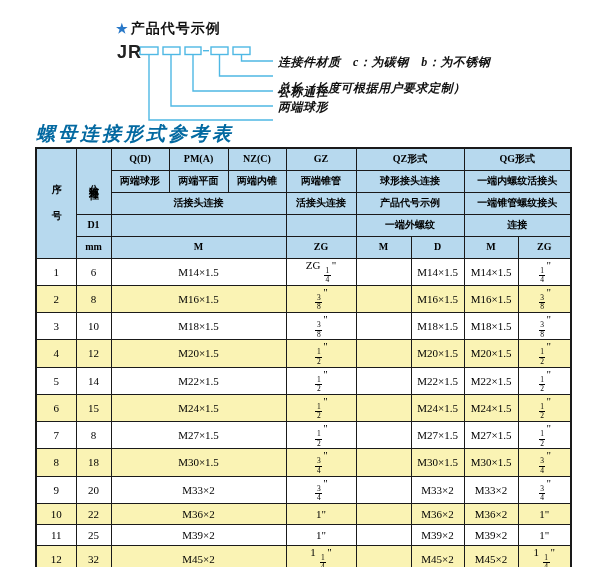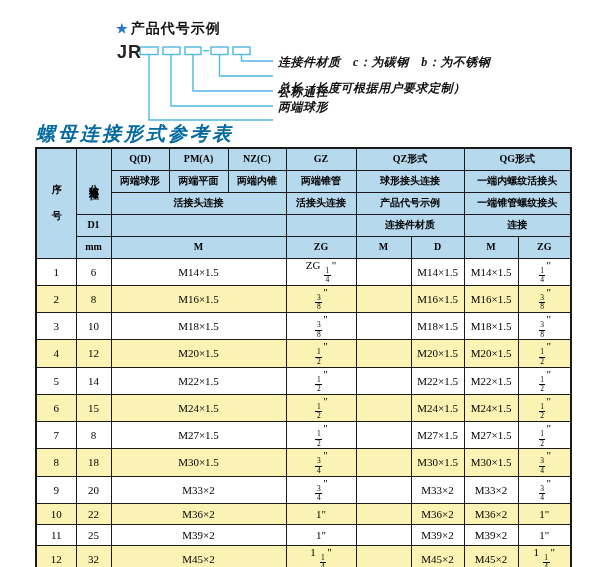--- a/index.html
+++ b/index.html
@@ -113,21 +113,21 @@
       <tr>
         <th colspan="3">活接头连接</th>
         <th>活接头连接</th>
         <th colspan="2">产品代号示例</th>
         <th colspan="2">一端锥管螺纹接头</th>
       </tr>
       <tr>
         <th>D1</th>
         <th colspan="3"></th>
         <th></th>
-        <th colspan="2">连接件材质</th>
+        <th colspan="2">一端外螺纹</th>
         <th colspan="2">连接</th>
       </tr>
       <tr>
         <th>mm</th>
         <th colspan="3">M</th>
         <th>ZG</th>
         <th>M</th>
         <th>D</th>
         <th>M</th>
         <th>ZG</th>

